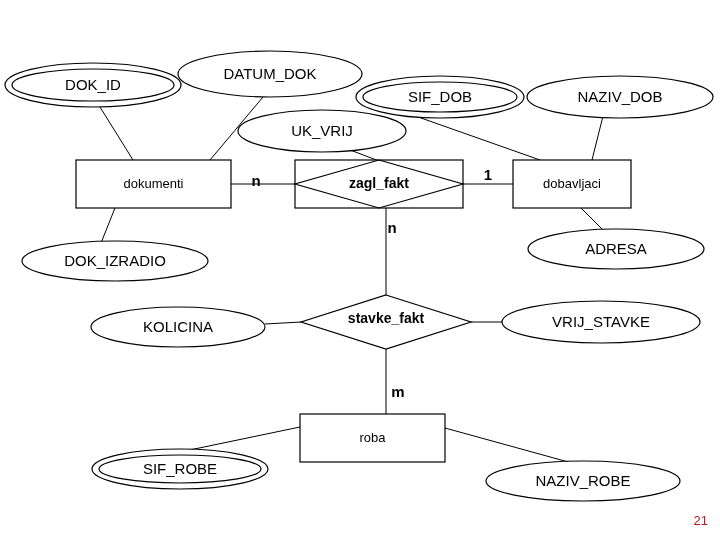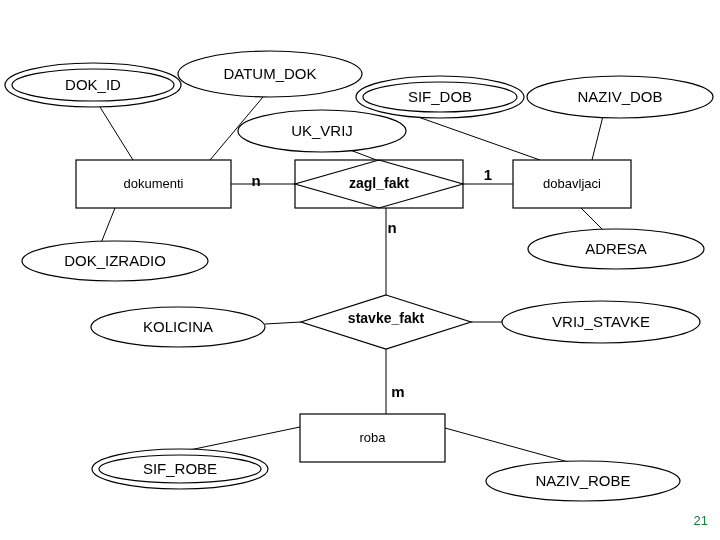--- a/index.html
+++ b/index.html
@@ -58,21 +58,21 @@
   .lbl-card {
     font-size: 15px;
     font-weight: bold;
   }
   .page-num {
     position: absolute;
     right: 12px;
     bottom: 12px;
     font-family: "Liberation Sans", sans-serif;
     font-size: 13px;
-    color: #15803d;
+    color: #b91c1c;
     margin-left: 20px;
   }
 </style>
 </head>
 <body>
 
 <div id="slide">
 
   <svg id="er-svg" viewBox="0 0 720 540">
 

